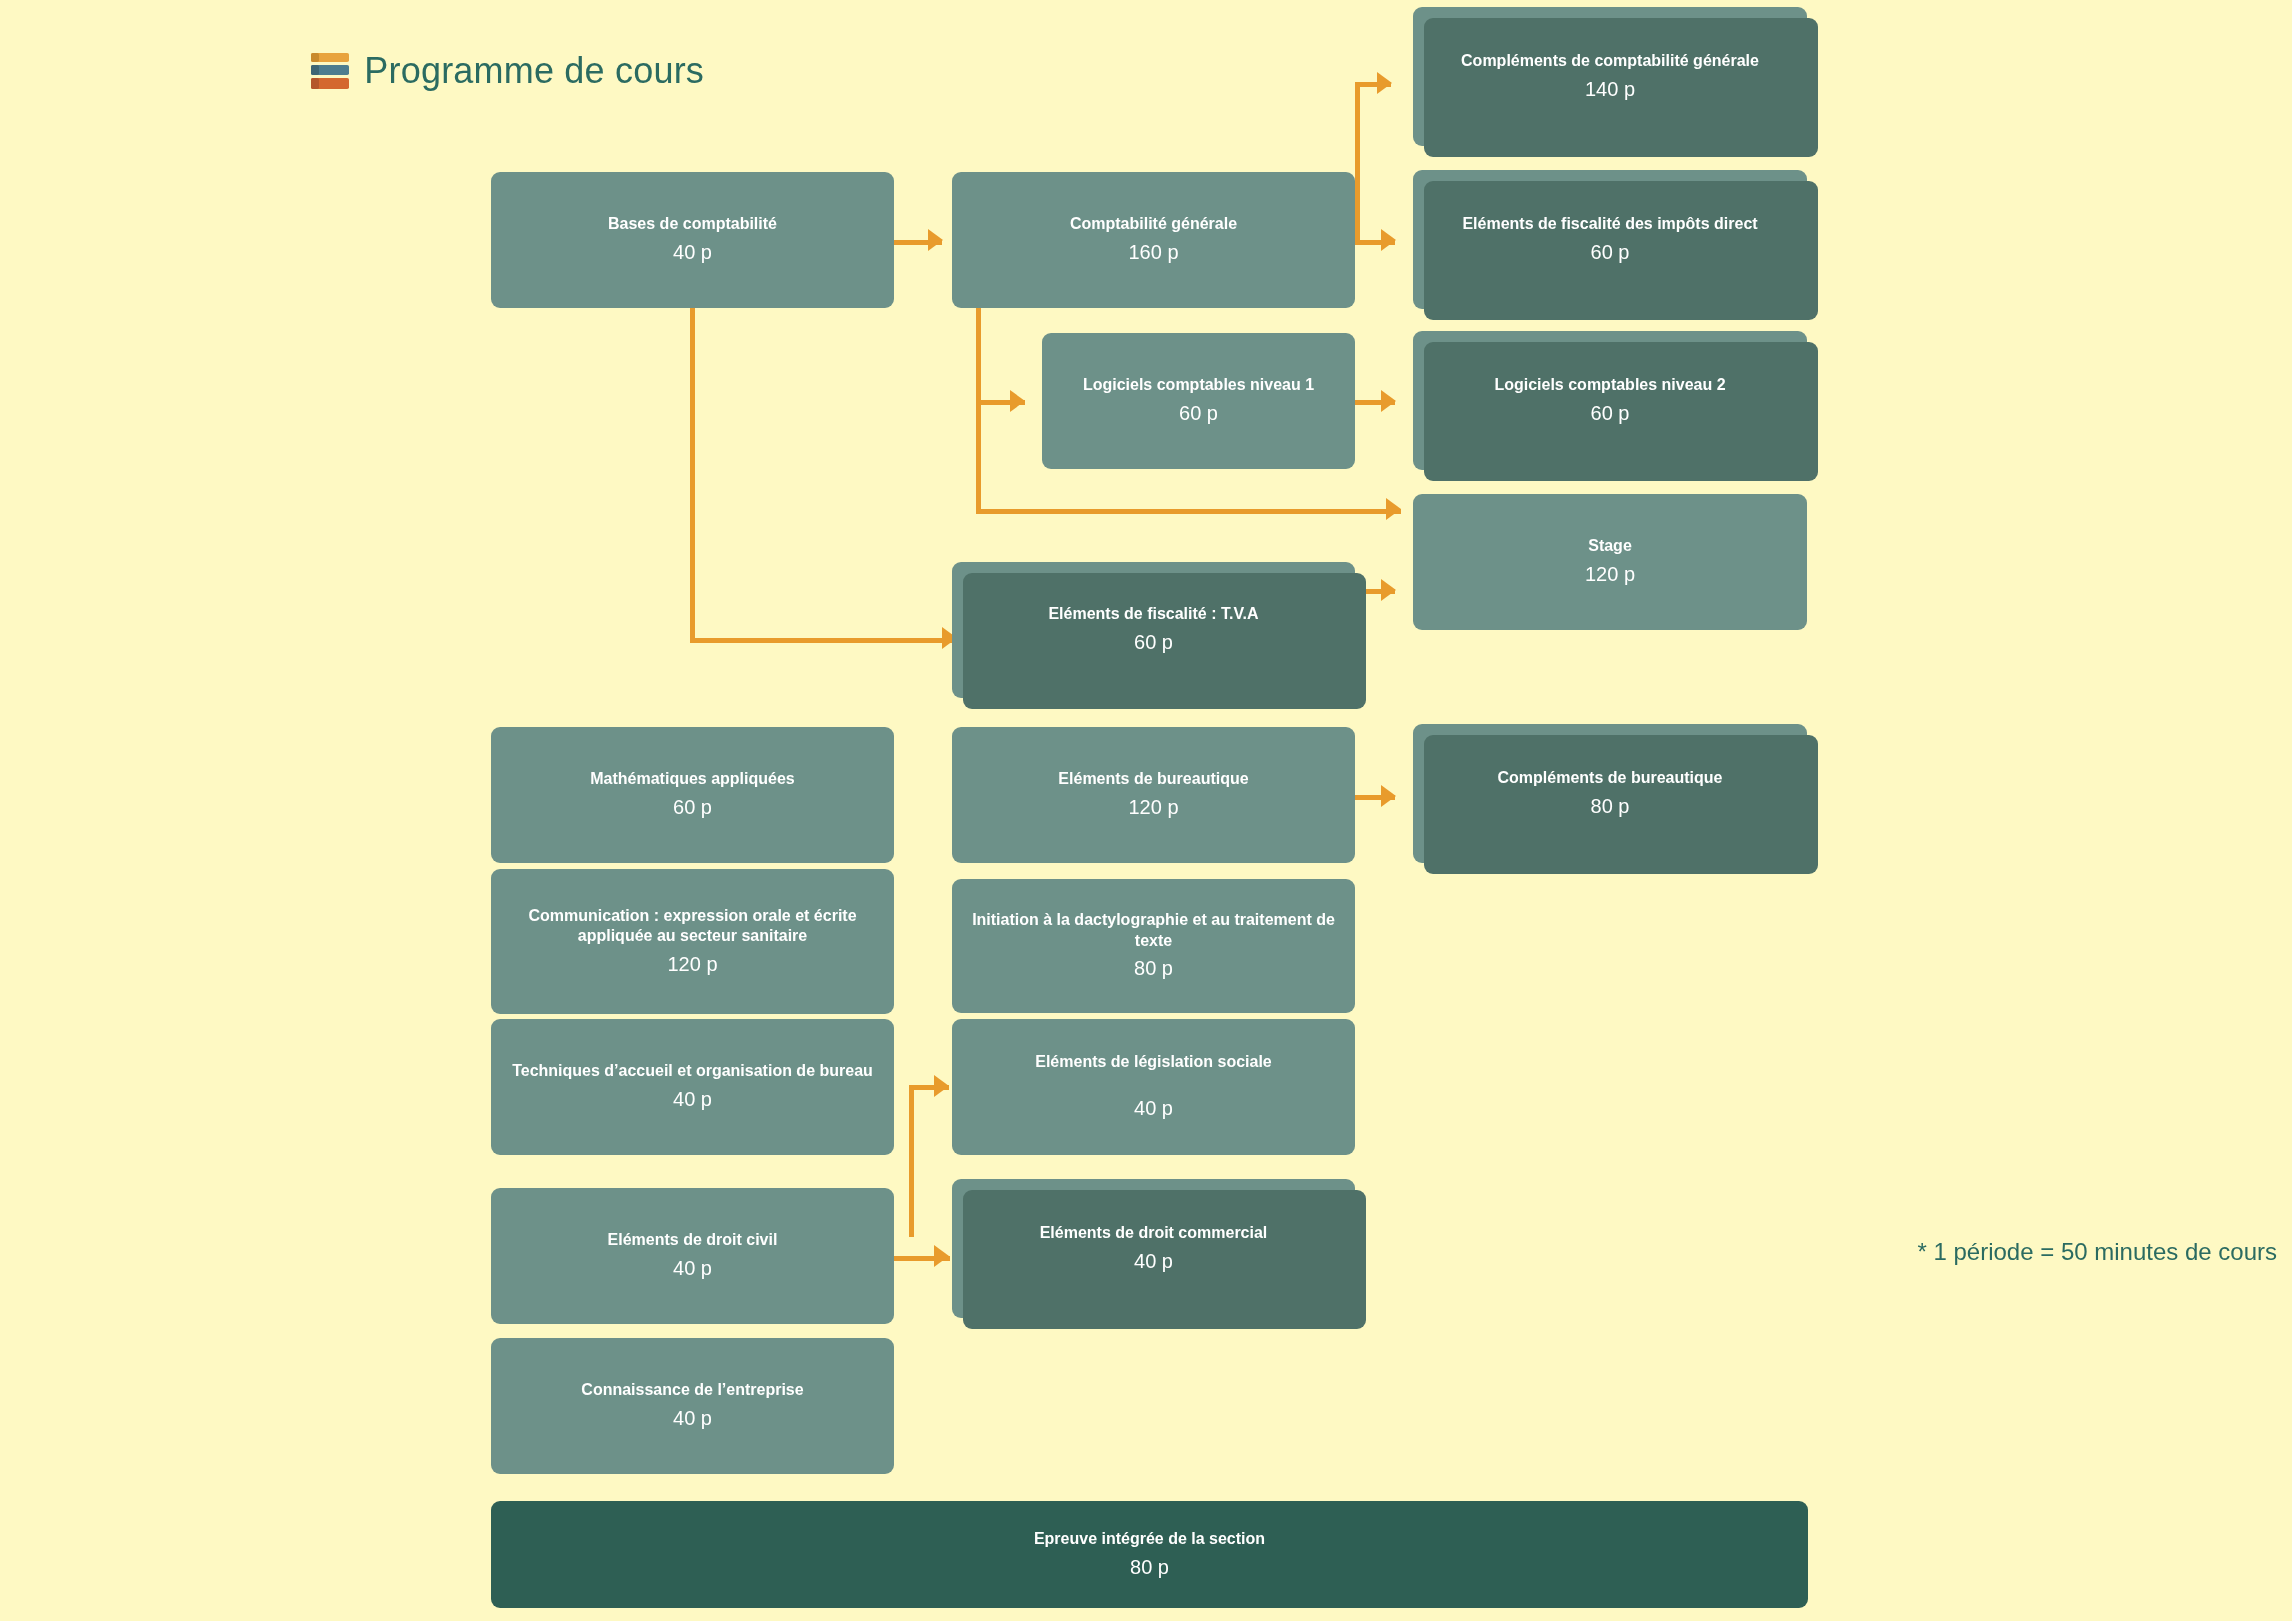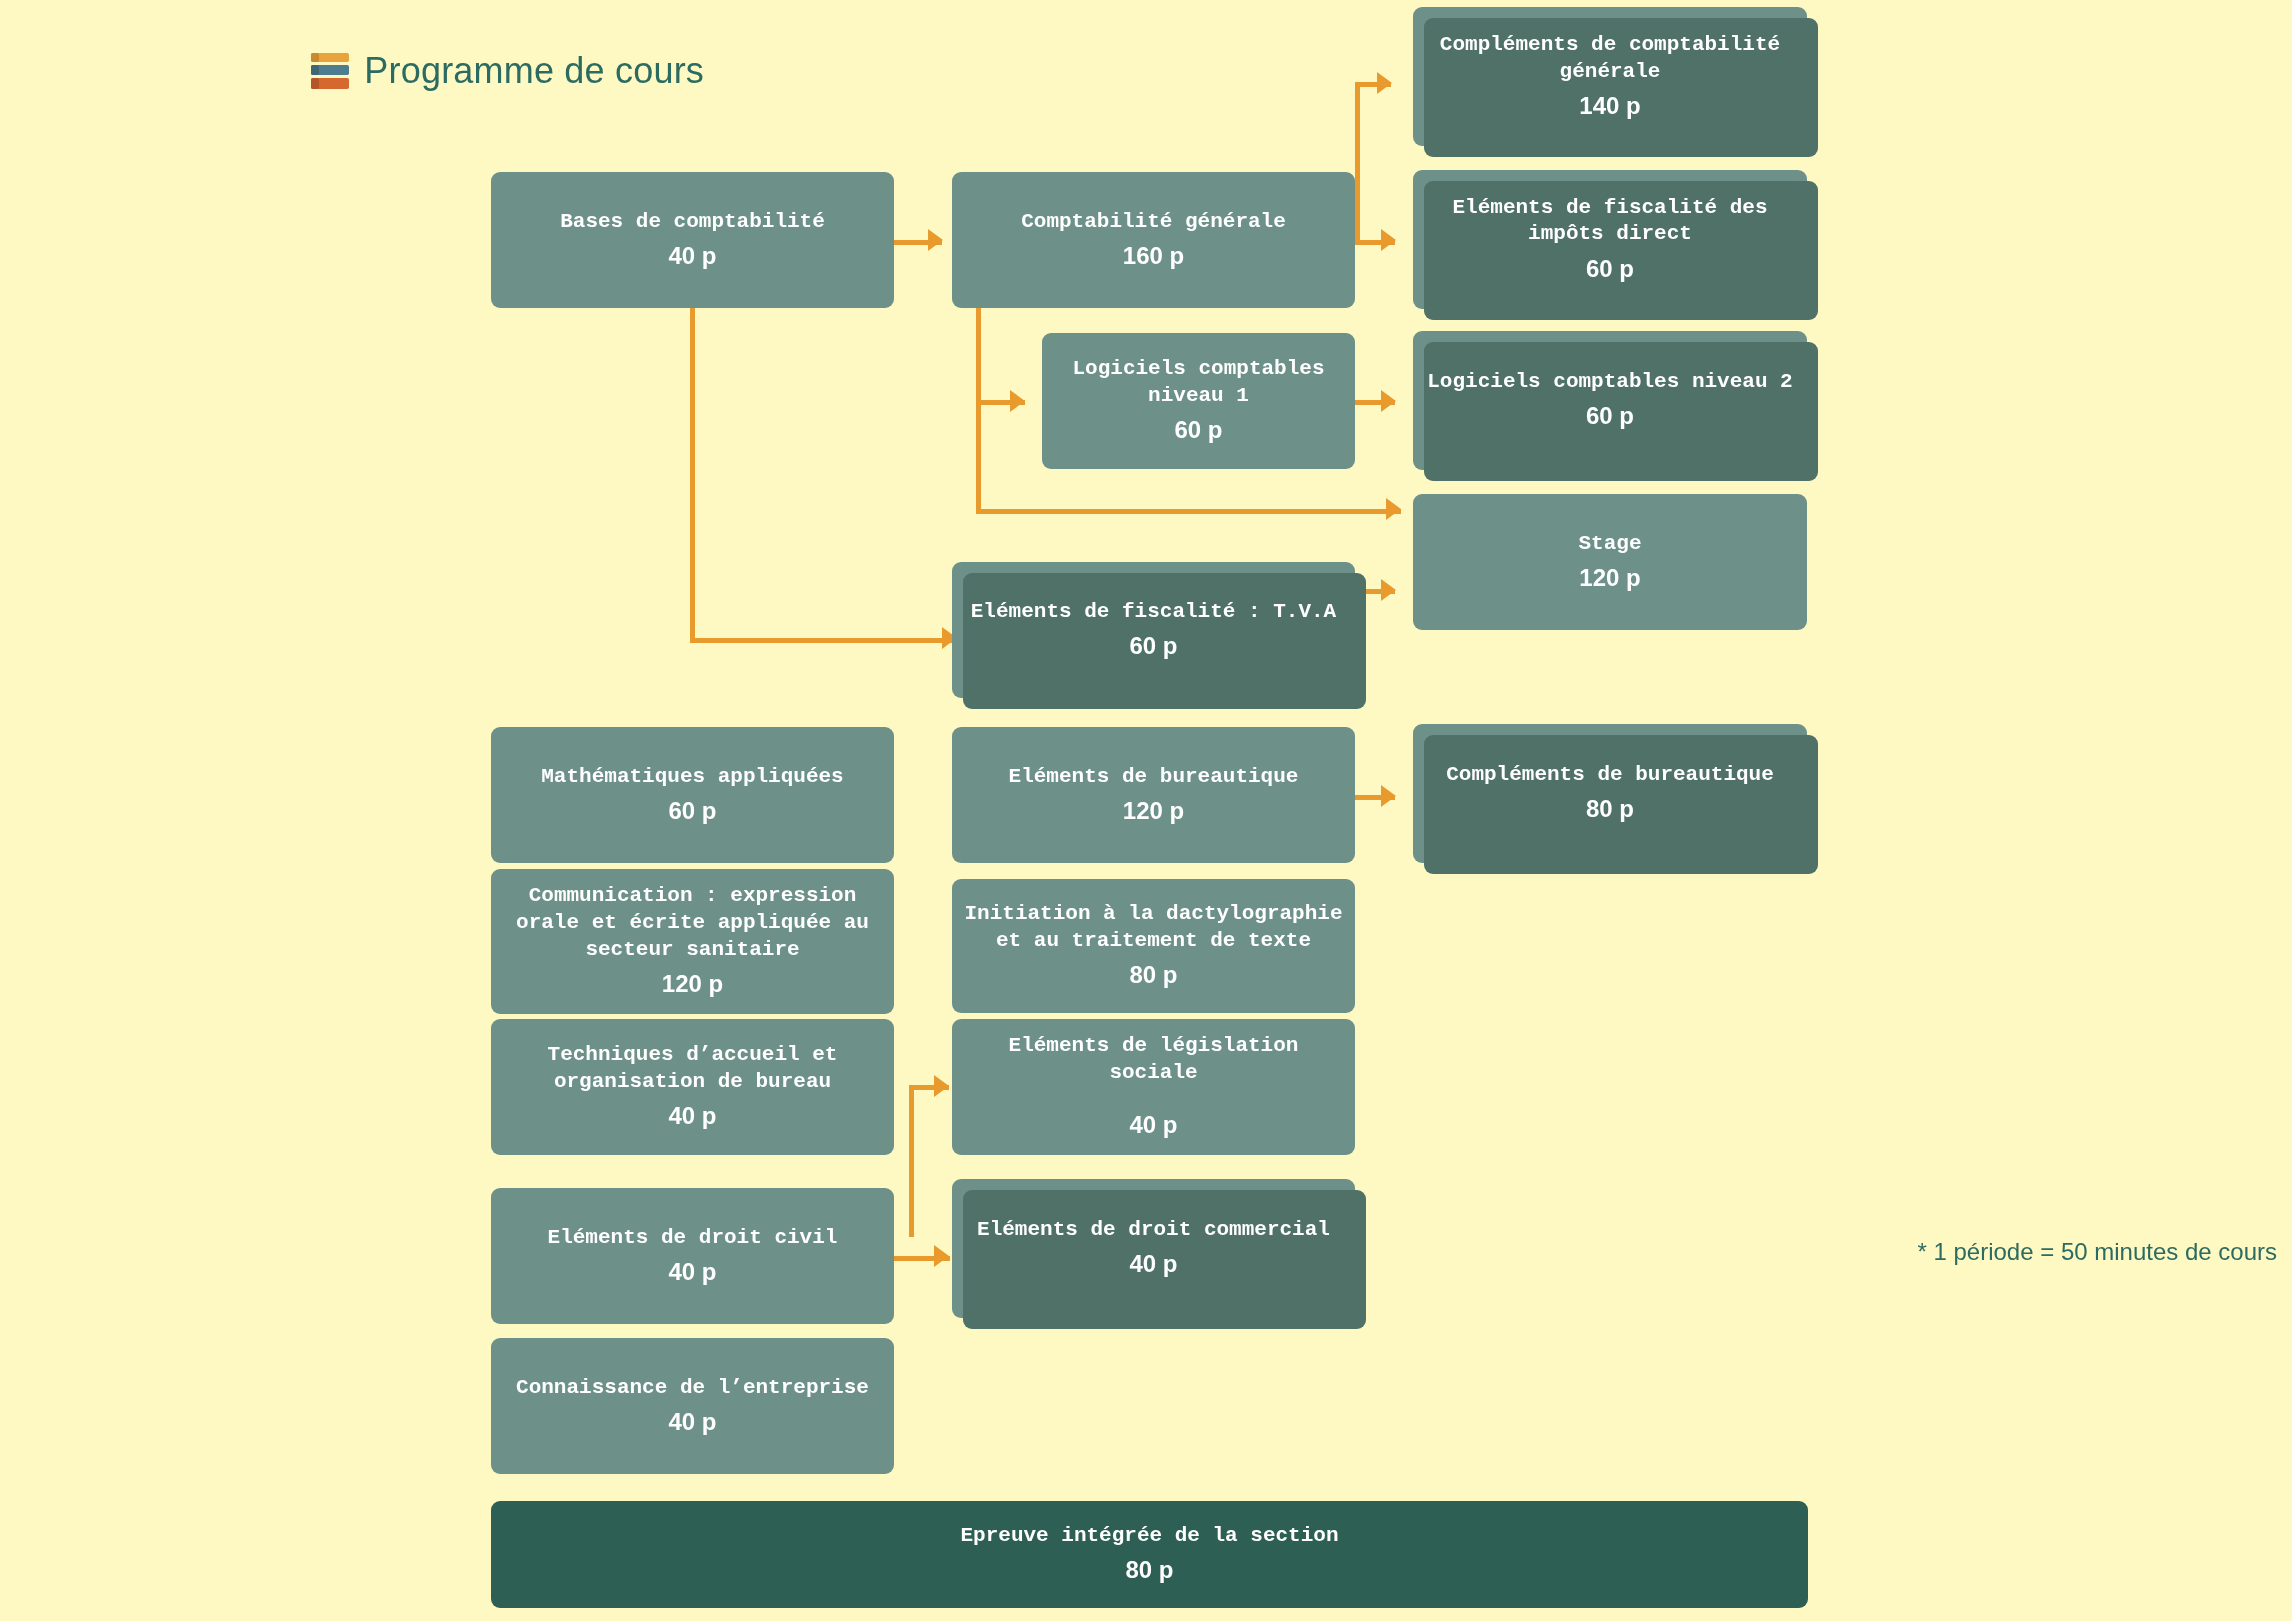--- a/index.html
+++ b/index.html
@@ -58,26 +58,25 @@
     display: flex;
     flex-direction: column;
     align-items: center;
     justify-content: center;
     text-align: center;
     padding: 7.2px 10.7px;
     line-height: 1.28;
   }
   .node .label {
     font-weight: bold;
-    font-size: 21px;
-    font-family: Liberation Mono, monospace;
+    font-size: 16px;
   }
   .node .periods {
-    font-weight: bold;
-    font-size: 24px;
+    font-weight: normal;
+    font-size: 20px;
     margin-top: 5.4px;
   }
   
   .node.stacked::before {
     content: "";
     position: absolute;
     left: 10.7px;
     top: 10.7px;
     width: 100%;
     height: 100%;

